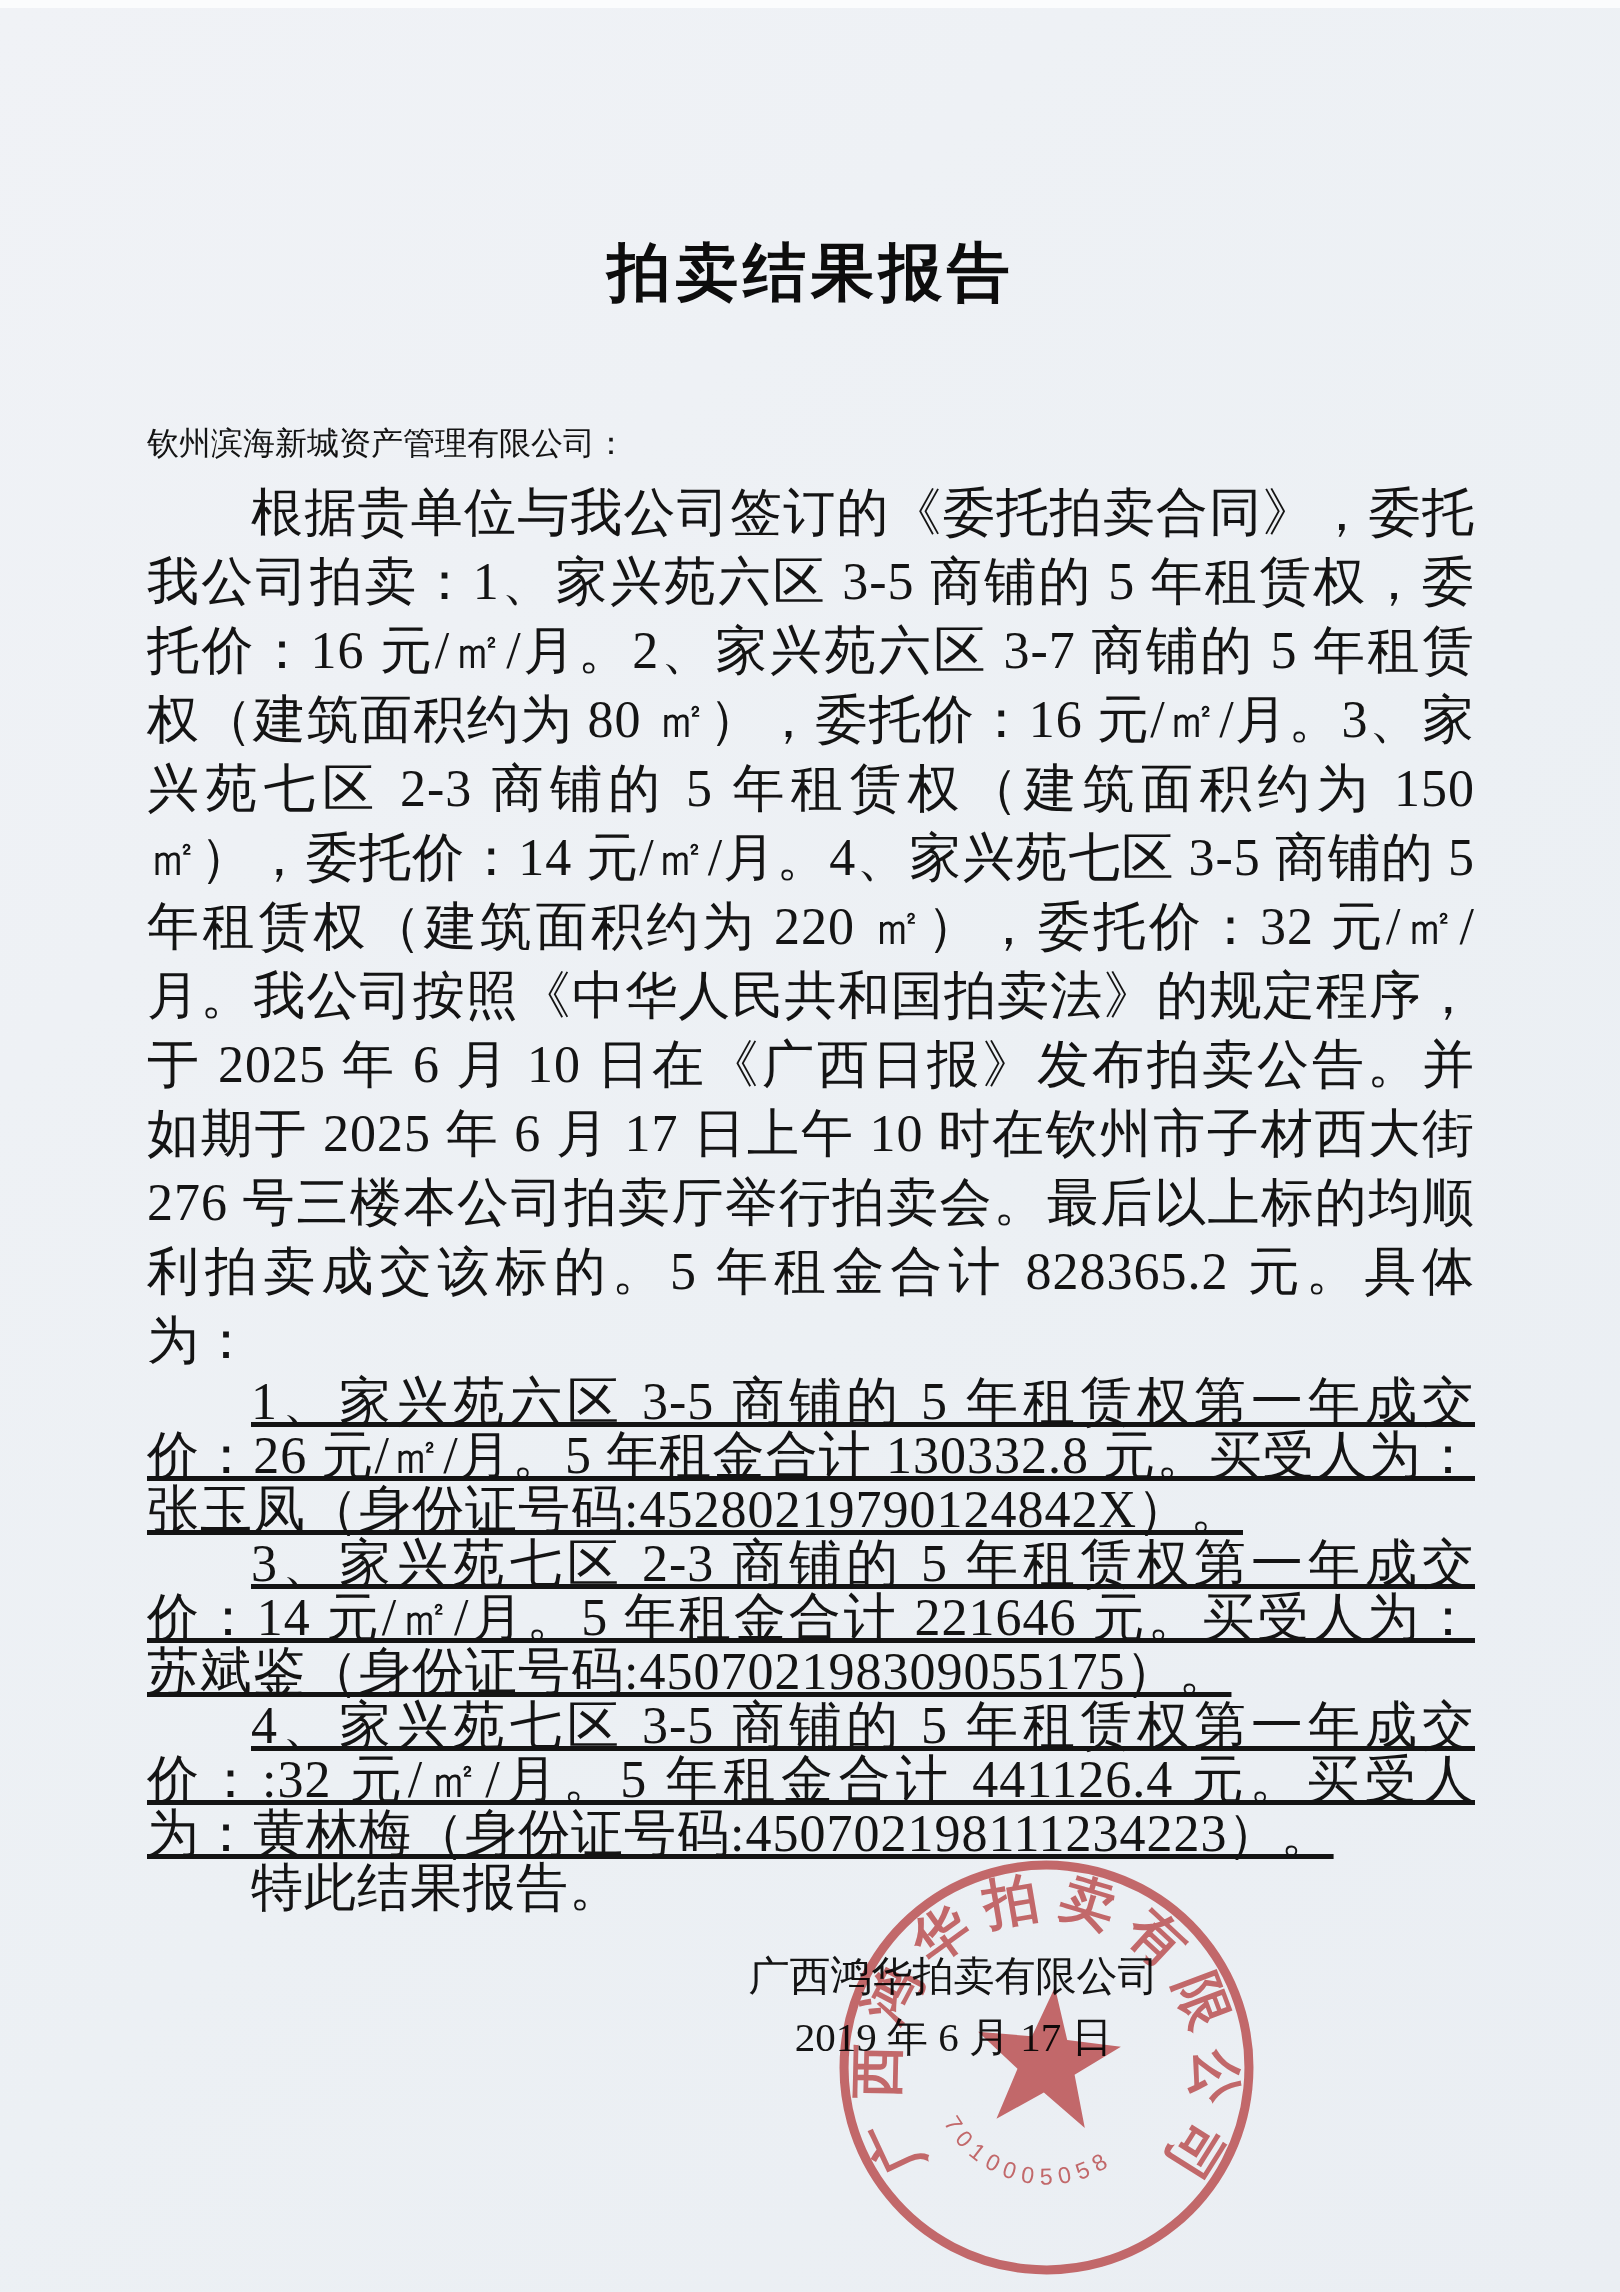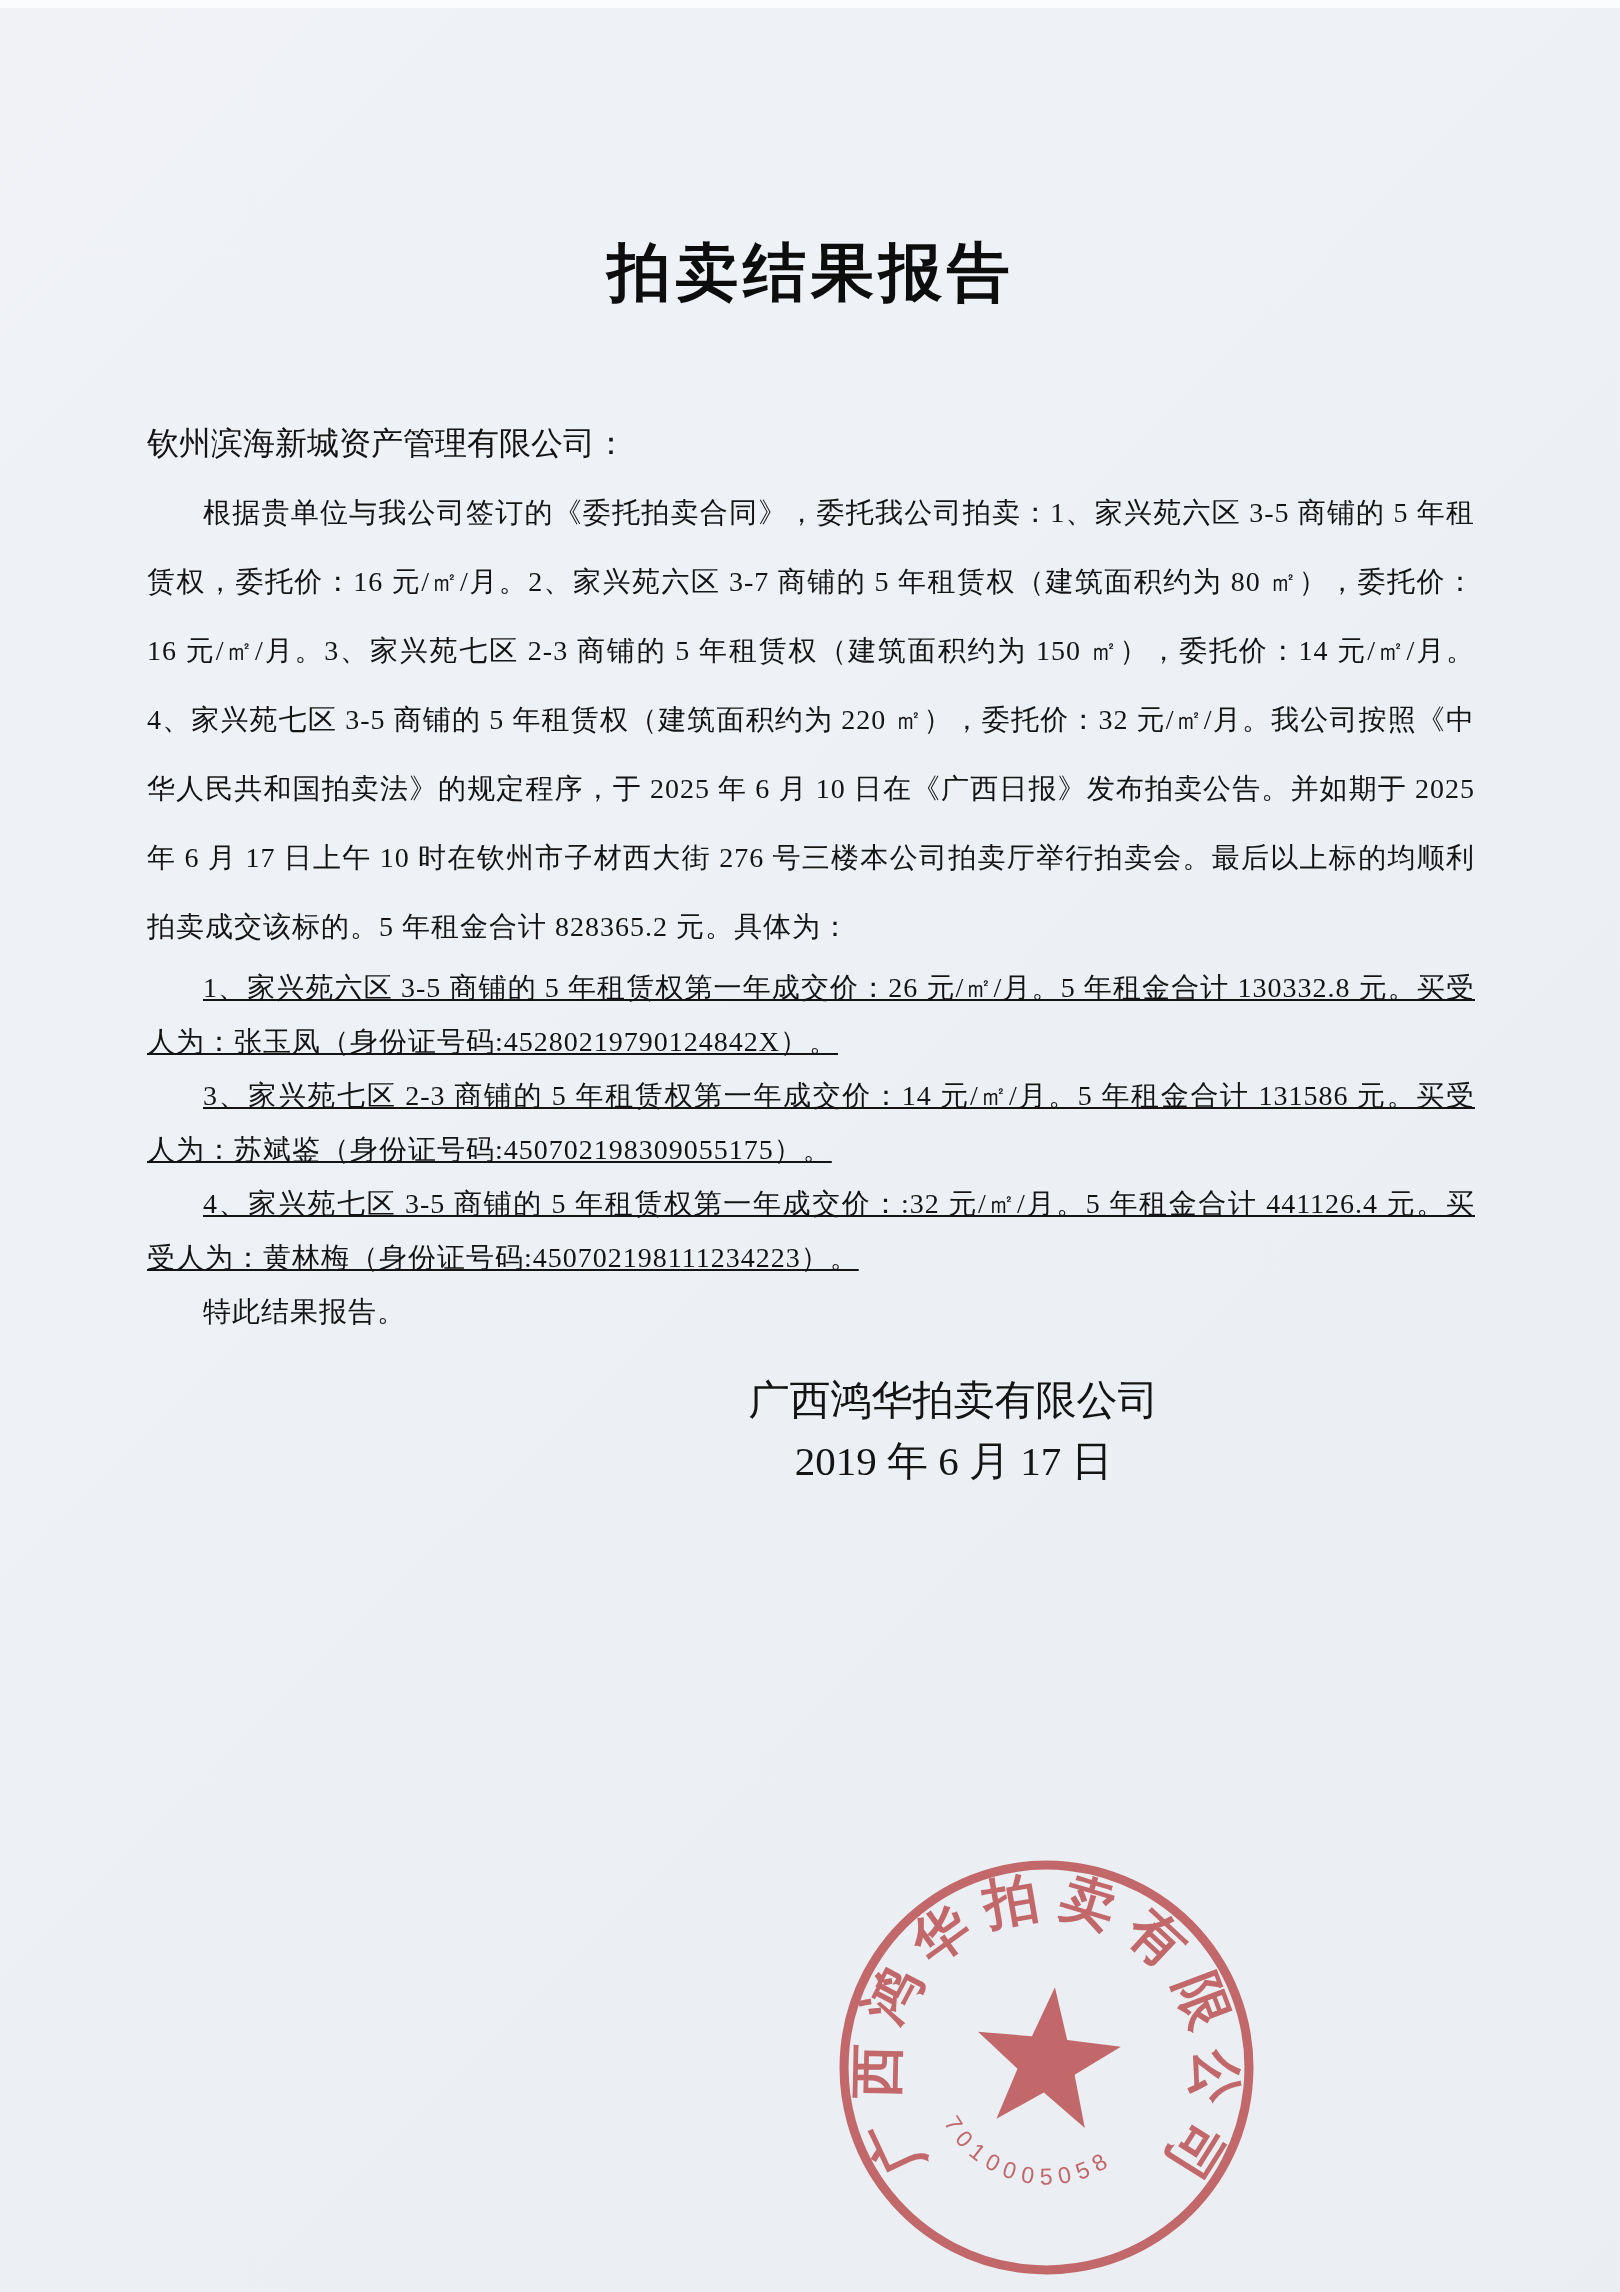--- a/index.html
+++ b/index.html
@@ -32,21 +32,21 @@
     line-height: 82px;
     color: #0d0d0d;
   }
   .addressee {
     margin-top: 96px;
     font-size: 32px;
     line-height: 69px;
   }
   .body-par {
     margin: 0;
-    font-size: 28px;
+    font-size: 52px;
     line-height: 69px;
     text-align: justify;
     text-justify: inter-character;
     text-indent: 2em;
     letter-spacing: 1px;
   }
   .tight {
     line-height: 54px;
     word-break: break-all;
     text-decoration: underline;
@@ -96,21 +96,21 @@
 
     <div class="doc-title">拍卖结果报告</div>
 
     <div class="addressee">钦州滨海新城资产管理有限公司：</div>
 
     <p class="body-par">根据贵单位与我公司签订的《委托拍卖合同》，委托我公司拍卖：1、家兴苑六区 3-5 商铺的 5 年租赁权，委托价：16 元/㎡/月。2、家兴苑六区 3-7 商铺的 5 年租赁权（建筑面积约为 80 ㎡），委托价：16 元/㎡/月。3、家兴苑七区 2-3 商铺的 5 年租赁权（建筑面积约为 150 ㎡），委托价：14 元/㎡/月。4、家兴苑七区 3-5 商铺的 5 年租赁权（建筑面积约为 220 ㎡），委托价：32 元/㎡/月。我公司按照《中华人民共和国拍卖法》的规定程序，于 2025 年 6 月 10 日在《广西日报》发布拍卖公告。并如期于 2025 年 6 月 17 日上午 10 时在钦州市子材西大街 276 号三楼本公司拍卖厅举行拍卖会。最后以上标的均顺利拍卖成交该标的。5 年租金合计 828365.2 元。具体为：</p>
 
     <p class="body-par tight">1、家兴苑六区 3-5 商铺的 5 年租赁权第一年成交价：26 元/㎡/月。5 年租金合计 130332.8 元。买受人为：张玉凤（身份证号码:45280219790124842X）。</p>
 
 
-    <p class="body-par tight">3、家兴苑七区 2-3 商铺的 5 年租赁权第一年成交价：14 元/㎡/月。5 年租金合计 131586 元。买受人为：苏斌鉴（身份证号码:450702198309055175）。</p>
+    <p class="body-par tight">3、家兴苑七区 2-3 商铺的 5 年租赁权第一年成交价：14 元/㎡/月。5 年租金合计 221646 元。买受人为：苏斌鉴（身份证号码:450702198309055175）。</p>
 
     <p class="body-par tight">4、家兴苑七区 3-5 商铺的 5 年租赁权第一年成交价：:32 元/㎡/月。5 年租金合计 441126.4 元。买受人为：黄林梅（身份证号码:450702198111234223）。</p>
 
 
     <p class="body-par final-note">特此结果报告。</p>
 
     <div class="signature">
       <div>广西鸿华拍卖有限公司</div>
       <div>2019 年 6 月 17 日</div>
     </div>

